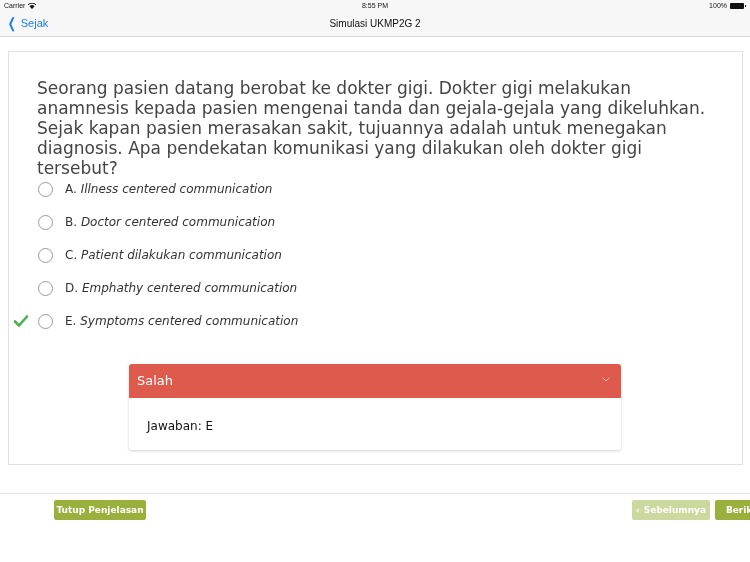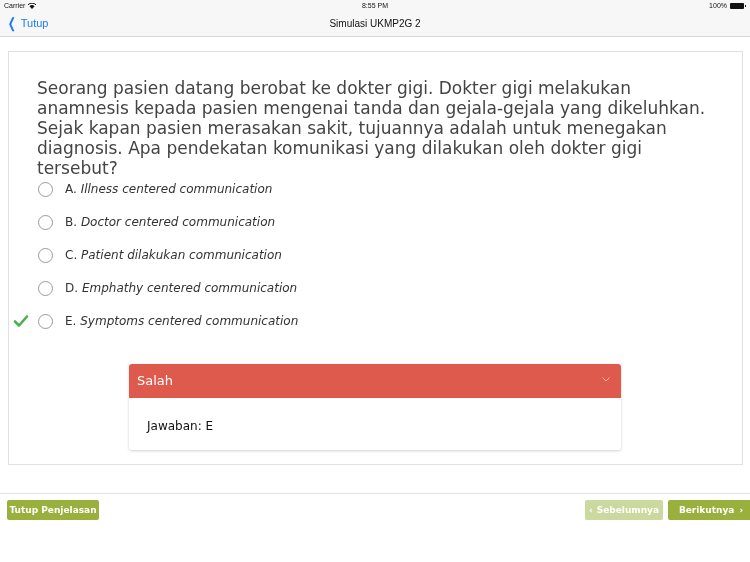--- a/index.html
+++ b/index.html
@@ -21,21 +21,21 @@
   .radio { position:absolute; left:29px; width:15px; height:15px; border:1.5px solid #9a9a9a; border-radius:50%; box-sizing:border-box; background:#fff; }
   .opt-text { position:absolute; left:56px; white-space:nowrap; font-size:12px; color:#333; }
   .opt-text i { }
   .check { position:absolute; left:4px; width:16px; height:16px; }
   .result { position:absolute; left:120px; top:312px; width:492px; height:86px; border-radius:3px; box-shadow:0 1px 3px rgba(0,0,0,0.18); background:#fff; overflow:hidden; }
   .result-head { height:34px; background:#dd5a4c; position:relative; cursor:pointer; }
   .result-title { position:absolute; left:8px; top:9px; color:#fff; font-weight:normal; font-size:13px; }
   .result-chev { position:absolute; right:10px; top:10px; width:10px; height:10px; }
   .result-body { position:absolute; left:18px; top:55px; font-weight:normal; font-size:12px; color:#111; }
   .footer-line { position:absolute; left:0; top:493px; width:750px; height:1px; background:#e3e3e3; }
-  .btn { position:absolute; top:500px; height:20px; border-radius:2px; color:#fff; font-size:9px; font-weight:bold; display:flex; align-items:center; justify-content:center; cursor:pointer; }
+  .btn { position:absolute; top:500px; height:20px; border-radius:2px; color:#fff; font-size:9px; font-weight:bold; display:flex; align-items:center; justify-content:center; cursor:pointer;margin-left:47px; }
   .btn-close { left:7px; width:92px; background:#9ab03c; }
   .btn-prev { left:585px; width:78px; background:#cbd89e; }
   .btn-next { left:668px; width:86px; background:#9ab03c; }
 </style>
 </head>
 <body>
 
 <div class="statusbar">
   <div class="carrier">
     <span>Carrier</span>
@@ -47,21 +47,21 @@
   <div class="time">8:55 PM</div>
   <div class="battery">
     <span>100%</span>
     <span class="batt"></span>
   </div>
 </div>
 
 <div class="navbar">
   <div class="back">
     <span class="chev">❮</span>
-    <span>Tutup</span>
+    <span>Sejak</span>
   </div>
   <div class="nav-title">Simulasi UKMP2G 2</div>
 </div>
 
 <div class="card">
   <div class="question">Seorang pasien datang berobat ke dokter gigi. Dokter gigi melakukan anamnesis kepada pasien mengenai tanda dan gejala-gejala yang dikeluhkan. Sejak kapan pasien merasakan sakit, tujuannya adalah untuk menegakan diagnosis. Apa pendekatan komunikasi yang dilakukan oleh dokter gigi tersebut?</div>
 
   <div class="options">
     <div class="option" style="top:0px;">
       <span class="radio"></span>

